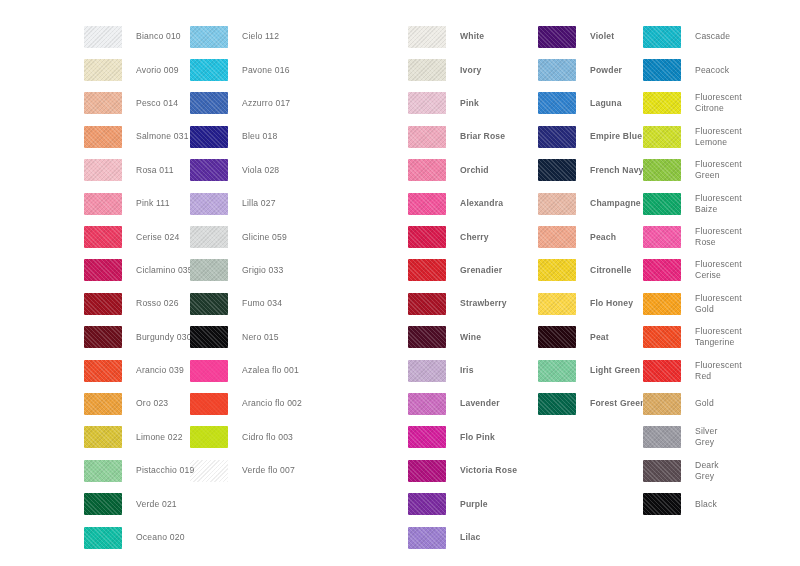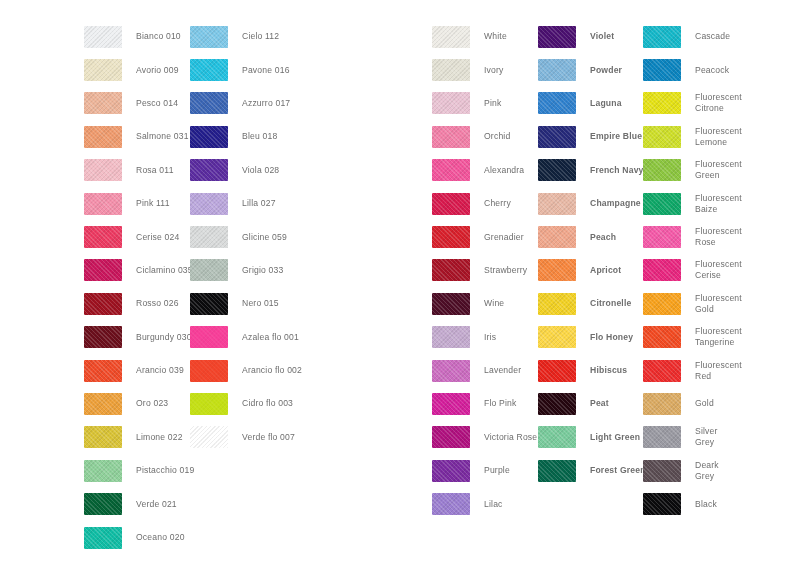--- a/index.html
+++ b/index.html
@@ -23,21 +23,21 @@
   }
 
   .swatch-column {
     position: absolute;
     top: 20px;
   }
 
   
   .col-1 { left: 84px;  }
   .col-2 { left: 190px; }
-  .col-3 { left: 432px; }
+  .col-3 { left: 408px; font-weight: bold; }
   .col-4 { left: 538px; font-weight: bold; }
   .col-5 { left: 643px; }
 
   .swatch-row {
     display: flex;
     align-items: center;
     height: 33.4px;
   }
 
   .swatch-chip {
@@ -178,20 +178,24 @@
       </div>
       <div class="swatch-row">
         <div class="swatch-chip" style="background-color: rgb(217, 219, 219);"></div>
         <div class="swatch-label">Glicine 059</div>
       </div>
       <div class="swatch-row">
         <div class="swatch-chip" style="background-color: rgb(178, 192, 183);"></div>
         <div class="swatch-label">Grigio 033</div>
       </div>
       <div class="swatch-row">
+        <div class="swatch-chip" style="background-color: rgb(31, 58, 44);"></div>
+        <div class="swatch-label">Fumo 034</div>
+      </div>
+      <div class="swatch-row">
         <div class="swatch-chip" style="background-color: rgb(11, 11, 13);"></div>
         <div class="swatch-label">Nero 015</div>
       </div>
       <div class="swatch-row">
         <div class="swatch-chip flat" style="background-color: rgb(247, 63, 153);"></div>
         <div class="swatch-label">Azalea flo 001</div>
       </div>
       <div class="swatch-row">
         <div class="swatch-chip flat" style="background-color: rgb(242, 68, 42);"></div>
         <div class="swatch-label">Arancio flo 002</div>
@@ -212,20 +216,24 @@
       </div>
       <div class="swatch-row">
         <div class="swatch-chip" style="background-color: rgb(228, 226, 213);"></div>
         <div class="swatch-label">Ivory</div>
       </div>
       <div class="swatch-row">
         <div class="swatch-chip" style="background-color: rgb(233, 195, 211);"></div>
         <div class="swatch-label">Pink</div>
       </div>
       <div class="swatch-row">
+        <div class="swatch-chip" style="background-color: rgb(239, 169, 189);"></div>
+        <div class="swatch-label">Briar Rose</div>
+      </div>
+      <div class="swatch-row">
         <div class="swatch-chip" style="background-color: rgb(242, 128, 168);"></div>
         <div class="swatch-label">Orchid</div>
       </div>
       <div class="swatch-row">
         <div class="swatch-chip" style="background-color: rgb(242, 84, 155);"></div>
         <div class="swatch-label">Alexandra</div>
       </div>
       <div class="swatch-row">
         <div class="swatch-chip" style="background-color: rgb(216, 26, 78);"></div>
         <div class="swatch-label">Cherry</div>
@@ -290,34 +298,26 @@
       </div>
       <div class="swatch-row">
         <div class="swatch-chip" style="background-color: rgb(232, 185, 166);"></div>
         <div class="swatch-label">Champagne</div>
       </div>
       <div class="swatch-row">
         <div class="swatch-chip" style="background-color: rgb(240, 167, 140);"></div>
         <div class="swatch-label">Peach</div>
       </div>
       <div class="swatch-row">
-        <div class="swatch-chip" style="background-color: rgb(247, 135, 62);"></div>
-        <div class="swatch-label">Apricot</div>
-      </div>
-      <div class="swatch-row">
         <div class="swatch-chip" style="background-color: rgb(242, 209, 36);"></div>
         <div class="swatch-label">Citronelle</div>
       </div>
       <div class="swatch-row">
         <div class="swatch-chip" style="background-color: rgb(252, 215, 70);"></div>
         <div class="swatch-label">Flo Honey</div>
-      </div>
-      <div class="swatch-row">
-        <div class="swatch-chip" style="background-color: rgb(232, 35, 27);"></div>
-        <div class="swatch-label">Hibiscus</div>
       </div>
       <div class="swatch-row">
         <div class="swatch-chip" style="background-color: rgb(37, 6, 15);"></div>
         <div class="swatch-label">Peat</div>
       </div>
       <div class="swatch-row">
         <div class="swatch-chip" style="background-color: rgb(121, 203, 156);"></div>
         <div class="swatch-label">Light Green</div>
       </div>
       <div class="swatch-row">

